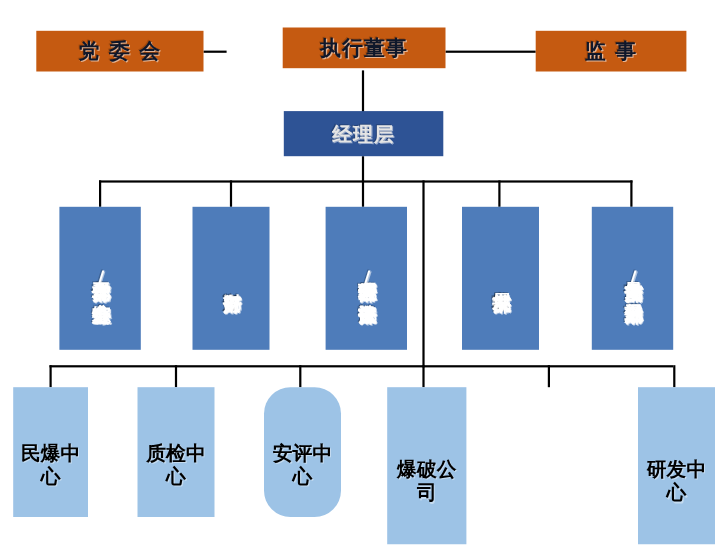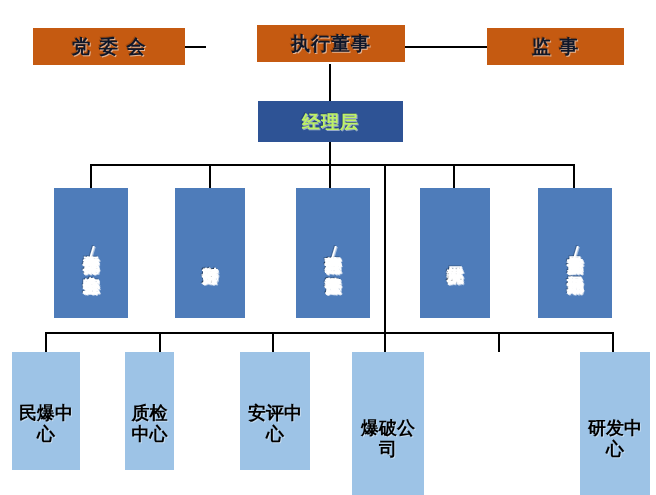--- a/index.html
+++ b/index.html
@@ -40,21 +40,21 @@
     color: #0f172a;
     font-size: 19px;
     font-weight: bold;
     letter-spacing: 1px;
     text-shadow: 1px 1px 0 rgba(255,255,255,0.55), -1px -1px 0 rgba(0,0,0,0.18);
   }
 
   
   .box-manager {
     background: #2E5395;
-    color: #bef264;
+    color: #e5e5e5;
     font-size: 18px;
     font-weight: bold;
     letter-spacing: 1px;
     text-shadow: 1px 1px 0 rgba(255,255,255,0.5), -1px -1px 0 rgba(0,0,0,0.2);
   }
 
   
   .box-dept {
     background: #4E7CBA;
     color: #ffffff;
@@ -150,25 +150,25 @@
 
   <div class="box box-dept" style="left:538px; top:188px; width:74px; height:130px;">
     <span class="vcol">质量安全部/</span>
     <span class="vcol">后勤保卫部</span>
   </div>
 
   <div class="box box-sub" style="left:12px; top:352px; width:68px; height:118px;">
     <span class="txt">民爆中心</span>
   </div>
 
-  <div class="box box-sub" style="left:125px; top:352px; width:49px; height:118px;">
+  <div class="box box-sub" style="left:125px; top:352px; width:70px; height:118px;">
     <span class="txt">质检中心</span>
   </div>
 
-  <div class="box box-sub" style="left:240px; top:352px; width:70px; height:118px;">
+  <div class="box box-sub" style="left:240px; top:352px; width:70px; height:118px;border-radius:24px;">
     <span class="txt">安评中心</span>
   </div>
 
   <div class="box box-sub" style="left:352px; top:352px; width:72px; height:148px;">
     <span class="txt">爆破公司</span>
   </div>
 
 
   <div class="box box-sub" style="left:580px; top:352px; width:70px; height:148px;">
     <span class="txt">研发中心</span>

